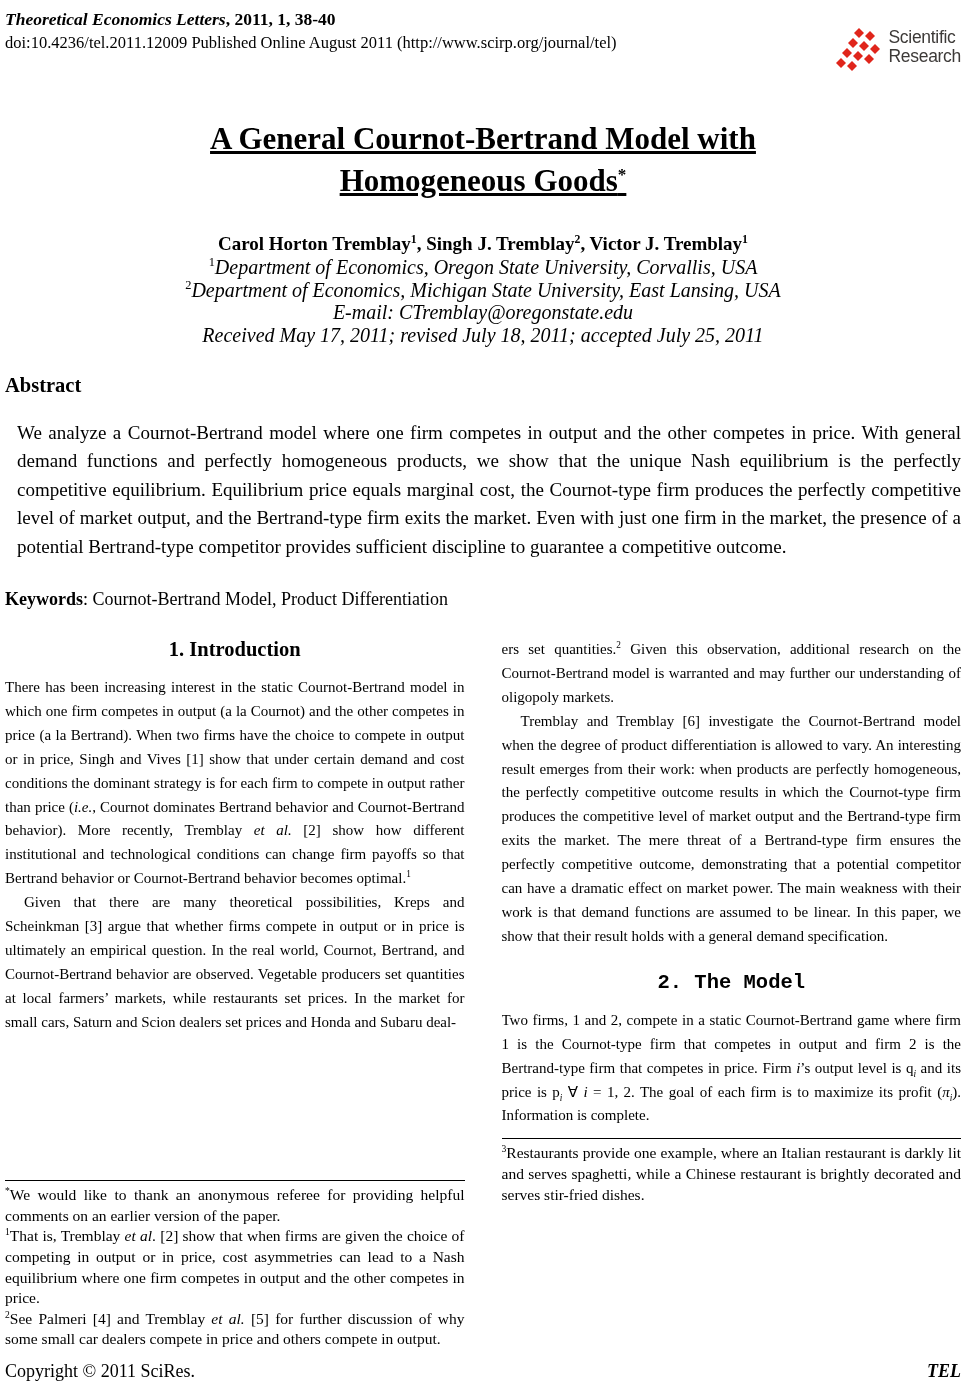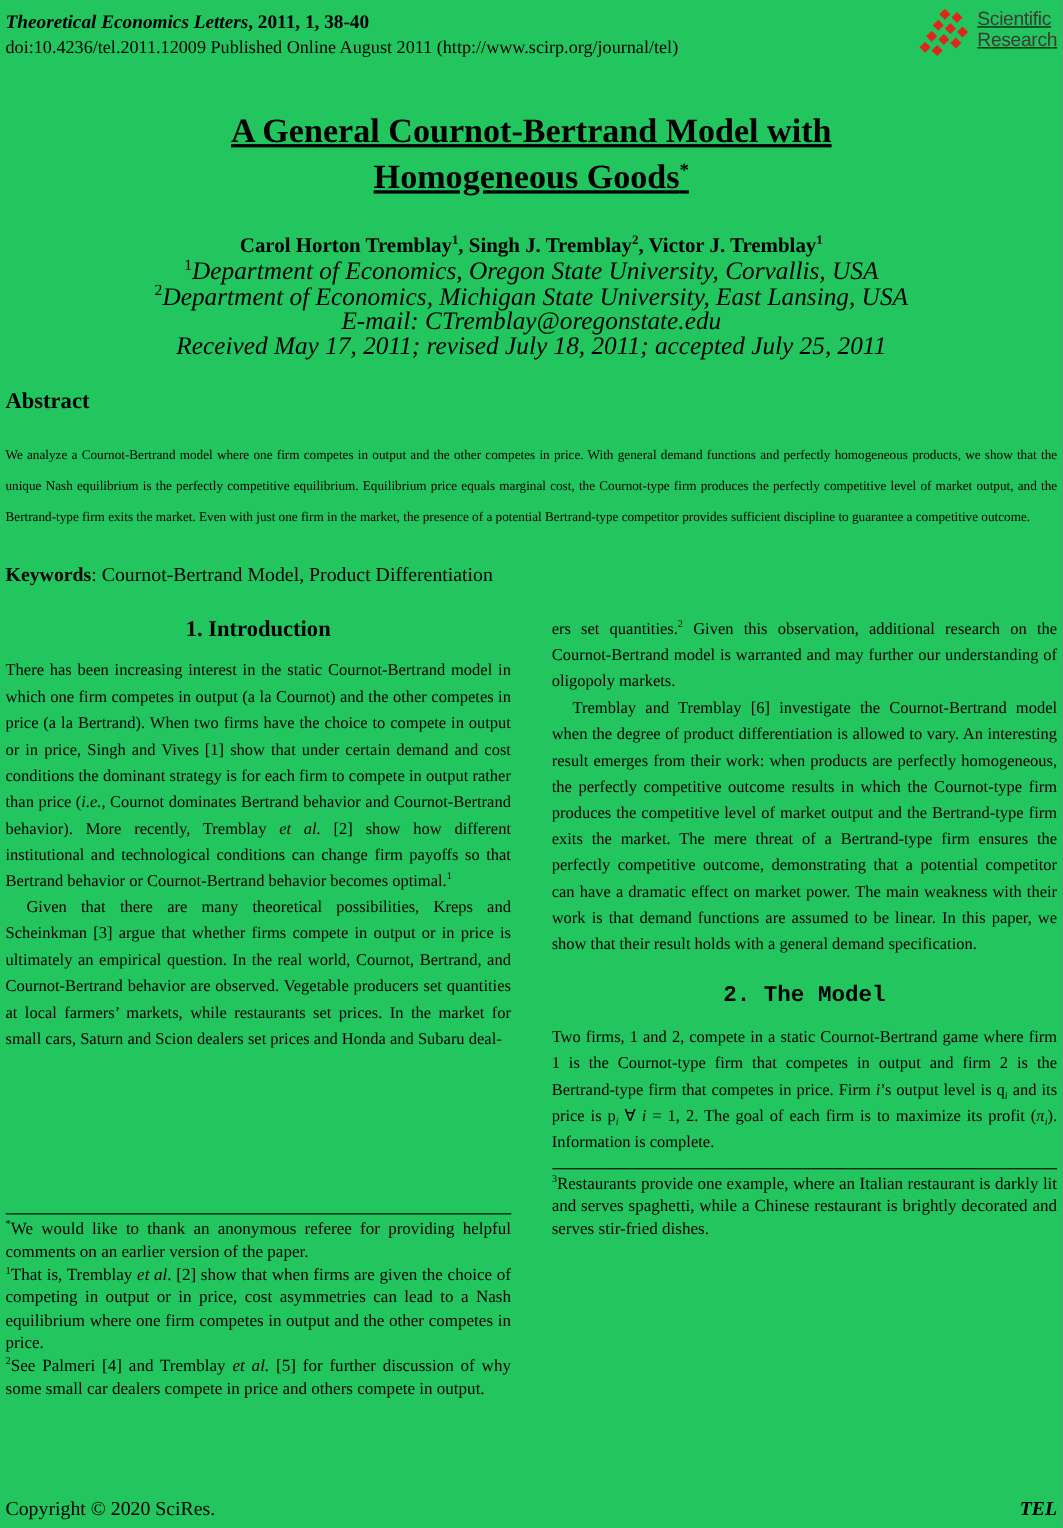--- a/index.html
+++ b/index.html
@@ -1,46 +1,46 @@
 <!DOCTYPE html>
 <html><head>
 <meta charset="utf-8">
 <style>
   * { box-sizing: border-box; }
   html,body { margin:0; padding:0; background:#888; }
   .page {
-    width:966px; height:1389px; margin:0 auto; background:#22c55e;
+    width:966px; height:1389px; margin:0 auto; background:#ffffff;
     font-family:"Liberation Serif", serif; color:#000;
     position:relative; overflow:hidden; padding:8px 5px 0 5px;
   }
   .it { font-style:italic; }
   .bd { font-weight:bold; }
   sup, sub { font-size:62%; line-height:0; }
 
   
   .head { display:flex; justify-content:space-between; align-items:flex-start; }
   .jline { font-size:17.5px; line-height:23px; }
   .doi   { font-size:16.5px; line-height:23px; }
-  .logo  { display:flex; align-items:flex-start; gap:4px; margin-top:0;text-decoration:underline; }
+  .logo  { display:flex; align-items:flex-start; gap:4px; margin-top:20px; }
   .logo svg { display:block; }
   .logo-text {
     font-family:"Liberation Sans", sans-serif; font-size:17.5px; line-height:19px;
     color:#3d3a38; letter-spacing:-0.3px;
   }
 
   
   h1.title { margin:44px 0 0 0; text-align:center; font-size:31px; line-height:42px; font-weight:bold;text-decoration:underline; }
   h1.title sup { font-size:55%; }
   .authors { margin-top:30px; text-align:center; }
   .author-names { font-size:19px; line-height:24px; font-weight:bold; }
-  .affil { font-size:23px; line-height:22.5px; }
+  .affil { font-size:20px; line-height:22.5px; }
 
   
   .abs-h { margin:28px 0 0 0; font-size:20.5px; font-weight:bold; }
-  .abs-b { margin:22px 0 0 0; font-size:12px; line-height:28.4px; text-align:justify; }
+  .abs-b { margin:22px 0 0 12px; font-size:19px; line-height:28.4px; text-align:justify; }
   .keywords { margin:26px 0 0 0; font-size:18px; line-height:24px; }
 
   
   .columns { margin-top:27px; display:flex; gap:37px; height:712px; }
   .col { width:462px; display:flex; flex-direction:column; overflow:hidden;align-items:center; }
   h2.sec { margin:0 0 15px 0; font-size:20.5px; font-weight:bold; }
   h2.sec.later { margin-top:22px;font-family:Liberation Mono, monospace; }
   p.body { margin:0; font-size:15px; line-height:23.9px; text-align:justify; }
   .indent { text-indent:19px; }
 
@@ -121,17 +121,17 @@
       <h2 class="sec later">2. The Model</h2>
       <p class="body"><span>Two firms, 1 and 2, compete in a static Cournot-Bertrand game where firm 1 is the Cournot-type firm that competes in output and firm 2 is the Bertrand-type firm that competes in price. Firm </span><span class="it">i</span><span>’s output level is q</span><sub class="it">i</sub><span> and its price is p</span><sub class="it">i</sub><span> ∀ </span><span class="it">i</span><span> = 1, 2. The goal of each firm is to maximize its profit (</span><span class="it">π</span><sub class="it">i</sub><span>). Information is complete.</span></p>
       <div class="footnotes fn-right">
         <p><sup>3</sup><span>Restaurants provide one example, where an Italian restaurant is darkly lit and serves spaghetti, while a Chinese restaurant is brightly decorated and serves stir-fried dishes.</span></p>
       </div>
     </div>
 
   </div>
 
   <div class="footer">
-    <span>Copyright © 2020 SciRes.</span>
+    <span>Copyright © 2011 SciRes.</span>
     <span class="tel">TEL</span>
   </div>
 
 </div>
 
 </body></html>

